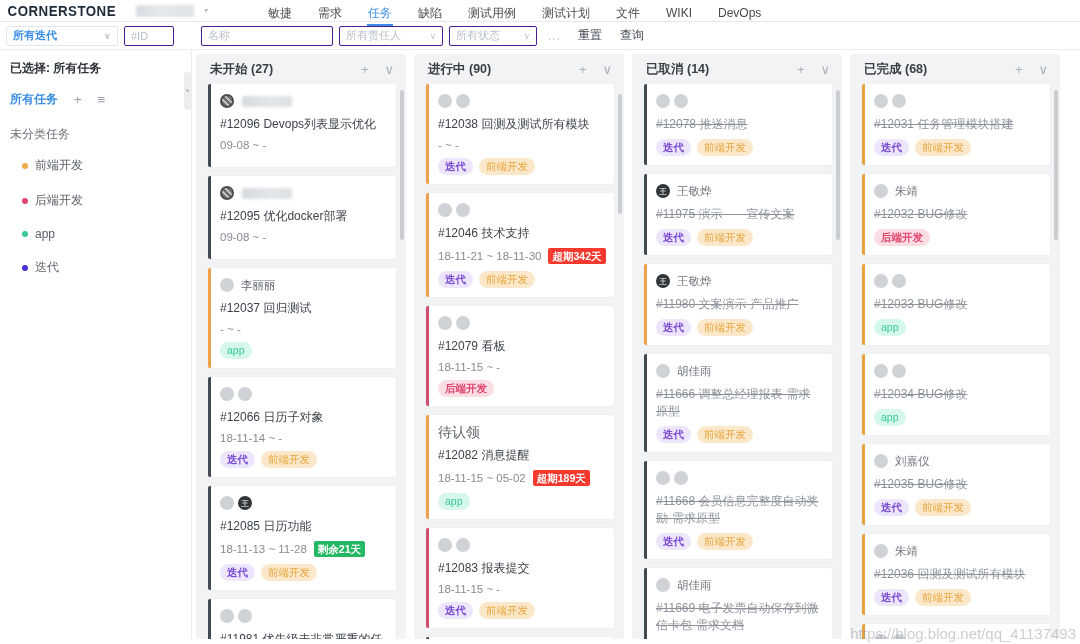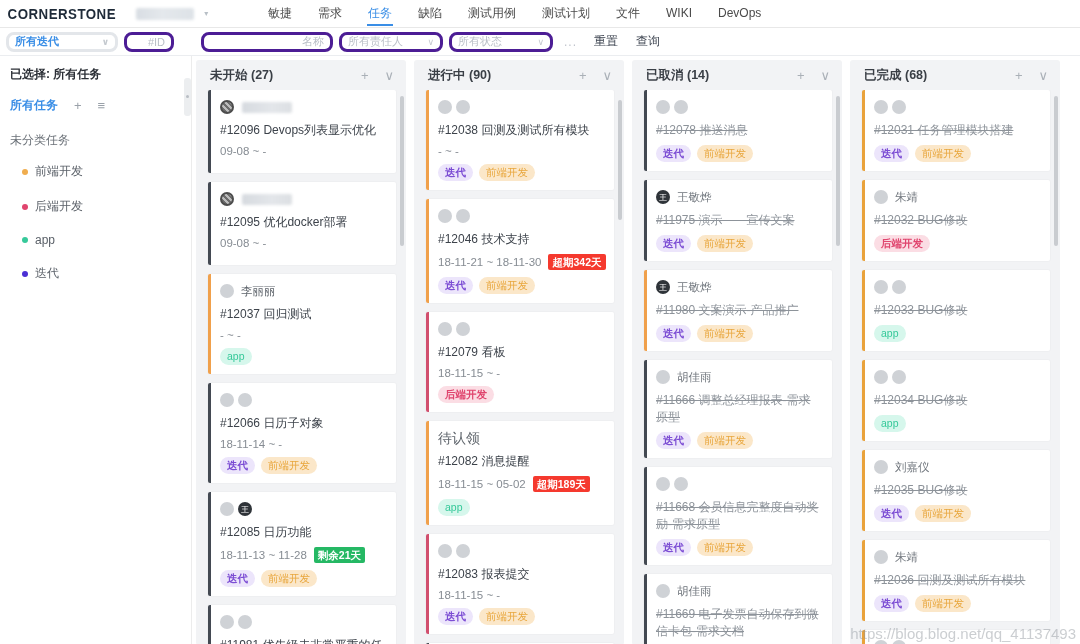--- a/index.html
+++ b/index.html
@@ -8,21 +8,21 @@
     width: 1080px; height: 644px;
     overflow: hidden;
     background: #ffffff;
     font-family: "Liberation Sans", "DejaVu Sans", sans-serif;
     font-size: 12px;
     color: #333;
   }
 
   
   .topbar {
-    height: 28px;
+    height: 22px;
     background: #fff;
     border-bottom: 1px solid #e8e8e8;
     display: flex;
     align-items: center;
     position: relative;
   }
   .logo {
     font-family: "Liberation Sans", sans-serif;
     font-weight: bold;
     font-size: 14px;
@@ -75,42 +75,41 @@
     height: 28px;
     background: #fff;
     border-bottom: 1px solid #ebedf0;
     display: flex;
     align-items: center;
     padding: 0 6px;
     gap: 6px;
   }
   .f-select, .f-input {
     height: 20px;
-    border: 3px solid #4c1d95;
-    border-radius: 8px;
+    border: 1px solid #4c1d95;
+    border-radius: 2px;
     background: #fff;
     display: flex;
     align-items: center;
     padding: 0 6px;
     font-size: 11px;
     color: #b9bfc7;
     position: relative;
-    justify-content: flex-end;
   }
   .f-select.iteration {
     width: 112px;
     color: #3a8ee6;
     font-weight: bold;
     border-color: #e3e6ea;
   }
   .f-select .cv { margin-left: auto; color: #c4c9cf; font-size: 9px; }
   .f-input.id { width: 50px; }
   .f-input.name { width: 132px; margin-left: 21px; }
   .f-select.owner { width: 104px; }
-  .f-select.status { width: 104px; }
+  .f-select.status { width: 88px; }
   .f-dots { color: #c0c4cc; padding: 0 5px; letter-spacing: 1px; }
   .f-link {
     font-size: 12px; color: #3d4450; padding: 0 6px; cursor: pointer;
   }
 
   
   .main {
     display: flex;
     height: calc(644px - 26px - 29px);
     background: #fff;

